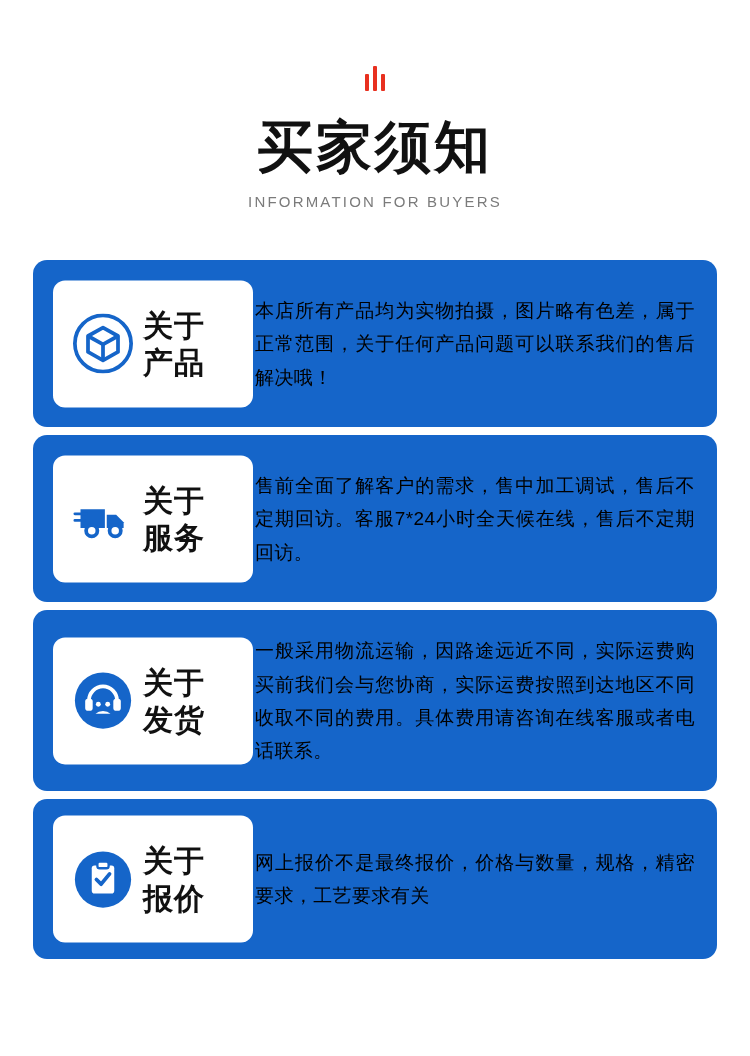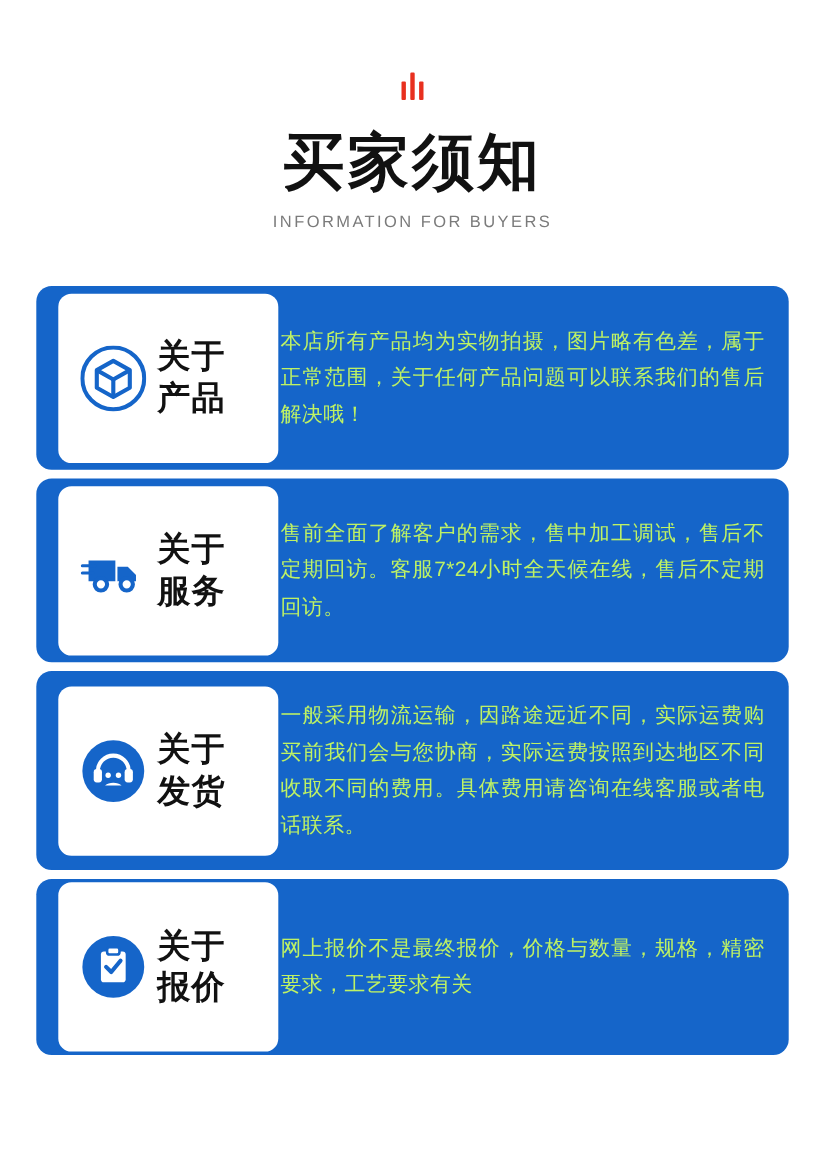--- a/index.html
+++ b/index.html
@@ -78,21 +78,21 @@
   .card-2 { height: 167px; }
   .card-3 { height: 181px; }
   .card-4 { height: 160px; }
 
   .badge {
     position: absolute;
     left: 20px;
     top: 50%;
     transform: translateY(-50%);
     width: 200px;
-    height: 154px;
+    height: 127px;
     background: #ffffff;
     border-radius: 12px;
     display: flex;
     align-items: center;
     box-sizing: border-box;
     padding-left: 18px;
     z-index: 2;
   }
   .badge-icon {
     width: 64px;
@@ -111,21 +111,21 @@
     color: #111111;
     letter-spacing: 1px;
   }
   .badge-text .line { display: block; }
 
   .card-body {
     position: relative;
     z-index: 1;
     margin-left: 222px;
     padding-right: 22px;
-    color: #bef264;
+    color: #000000;
     font-size: 19px;
     line-height: 1.75;
     letter-spacing: 0.4px;
     text-align: justify;
   }
 </style>
 </head>
 <body>
 
 <div class="page">

